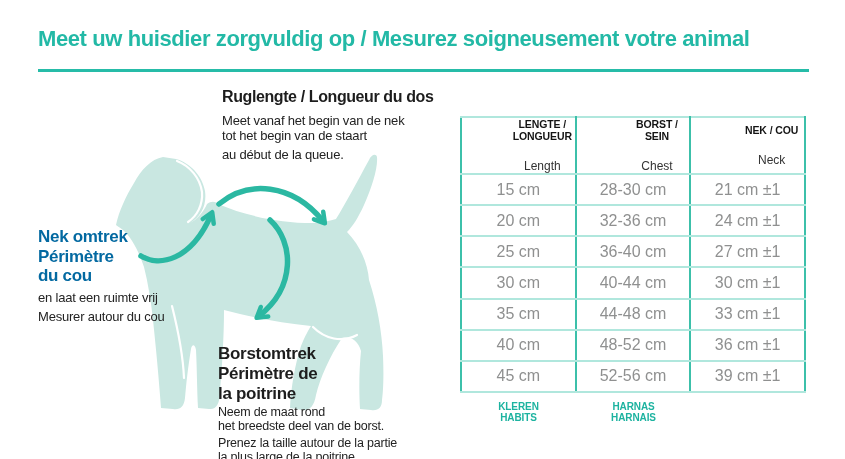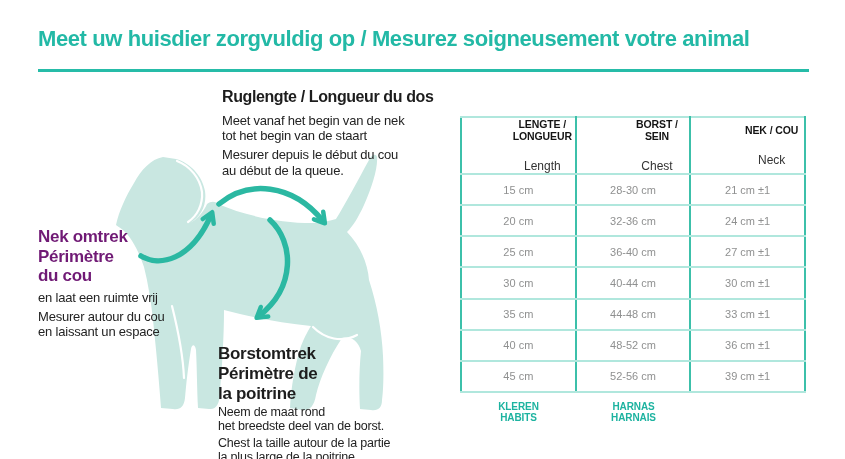--- a/index.html
+++ b/index.html
@@ -9,38 +9,38 @@
   .title{position:absolute;left:38px;top:26px;width:790px;font-size:22px;font-weight:bold;
          letter-spacing:-0.4px;color:#23b9a6;white-space:nowrap;}
   .rule{position:absolute;left:38px;top:69px;width:771px;height:3px;background:#26bca8;}
   
   .h-back{position:absolute;left:222px;top:88px;font-size:16px;font-weight:bold;
           letter-spacing:-0.4px;color:#1d1d1d;white-space:nowrap;}
   .p{position:absolute;font-size:13px;line-height:15.2px;letter-spacing:-0.2px;color:#232323;}
   .p .gap{display:block;height:4px;}
   .p-back{left:222px;top:113px;}
   .h-neck{position:absolute;left:38px;top:227px;font-size:17px;font-weight:bold;
-          line-height:19.5px;letter-spacing:-0.3px;color:#701a75;}
+          line-height:19.5px;letter-spacing:-0.3px;color:#0369a1;}
   .p-neck{left:38px;top:290px;}
   .h-chest{position:absolute;left:218px;top:344px;font-size:17px;font-weight:bold;
            line-height:20px;letter-spacing:-0.3px;color:#1d1d1d;}
   .p-chest{left:218px;top:406px;font-size:12.5px;line-height:13.5px;}
   .hline{display:block;}
   
   .dog{position:absolute;left:20px;top:108px;width:440px;height:351px;}
   
   .size-table{position:absolute;left:460px;top:116px;width:346px;height:277px;
               border-collapse:collapse;table-layout:fixed;}
   .size-table td{border-style:solid;border-width:2px;
                  border-color:#b0e7dd #3cc0aa #b0e7dd #3cc0aa;
                  text-align:center;vertical-align:middle;padding:0;}
   .size-table thead td{height:46px;padding-left:48px;}
   .hdr-top{display:block;font-size:10.5px;font-weight:bold;color:#141414;letter-spacing:-0.1px;}
   .hdr-sub{display:block;font-size:12px;font-weight:normal;color:#333;margin-top:17px;}
-  .cell{font-size:11px;color:#8f9090;}
+  .cell{font-size:16px;color:#8f9090;}
   
   .tfoot{position:absolute;top:402px;width:115px;text-align:center;font-size:10px;
          font-weight:bold;line-height:10.5px;color:#1db3a0;letter-spacing:-0.1px;}
   .tfoot.f1{left:461px;}
   .tfoot.f2{left:576px;}
 </style>
 </head>
 <body>
 
 <div id="stage">
@@ -105,46 +105,44 @@
       <path d="M121,148 C139,159 171,153 191,107" marker-end="url(#ah)"></path>
       <path d="M250,112 C274,134 276,179 239,208" marker-end="url(#ah)"></path>
     </g>
   </svg>
 
   <div class="h-back">Ruglengte / Longueur du dos</div>
   <div class="p p-back">
     <span class="hline">Meet vanaf het begin van de nek</span>
     <span class="hline">tot het begin van de staart</span>
     <span class="gap"></span>
-    <span class="hline">Mesurer depuis le début du cou</span>
     <span class="hline">au début de la queue.</span>
   </div>
 
   <div class="h-neck">
     <span class="hline">Nek omtrek</span>
     <span class="hline">Périmètre</span>
     <span class="hline">du cou</span>
   </div>
   <div class="p p-neck">
     <span class="hline">en laat een ruimte vrij</span>
     <span class="gap"></span>
     <span class="hline">Mesurer autour du cou</span>
-    <span class="hline">en laissant un espace</span>
   </div>
 
   <div class="h-chest">
     <span class="hline">Borstomtrek</span>
     <span class="hline">Périmètre de</span>
     <span class="hline">la poitrine</span>
   </div>
   <div class="p p-chest">
     <span class="hline">Neem de maat rond</span>
     <span class="hline">het breedste deel van de borst.</span>
     <span class="gap"></span>
-    <span class="hline">Chest la taille autour de la partie</span>
+    <span class="hline">Prenez la taille autour de la partie</span>
     <span class="hline">la plus large de la poitrine.</span>
   </div>
 
   <table class="size-table">
     <thead>
       <tr>
         <td>
           <span class="hdr-top">LENGTE / LONGUEUR</span>
           <span class="hdr-sub">Length</span>
         </td>

